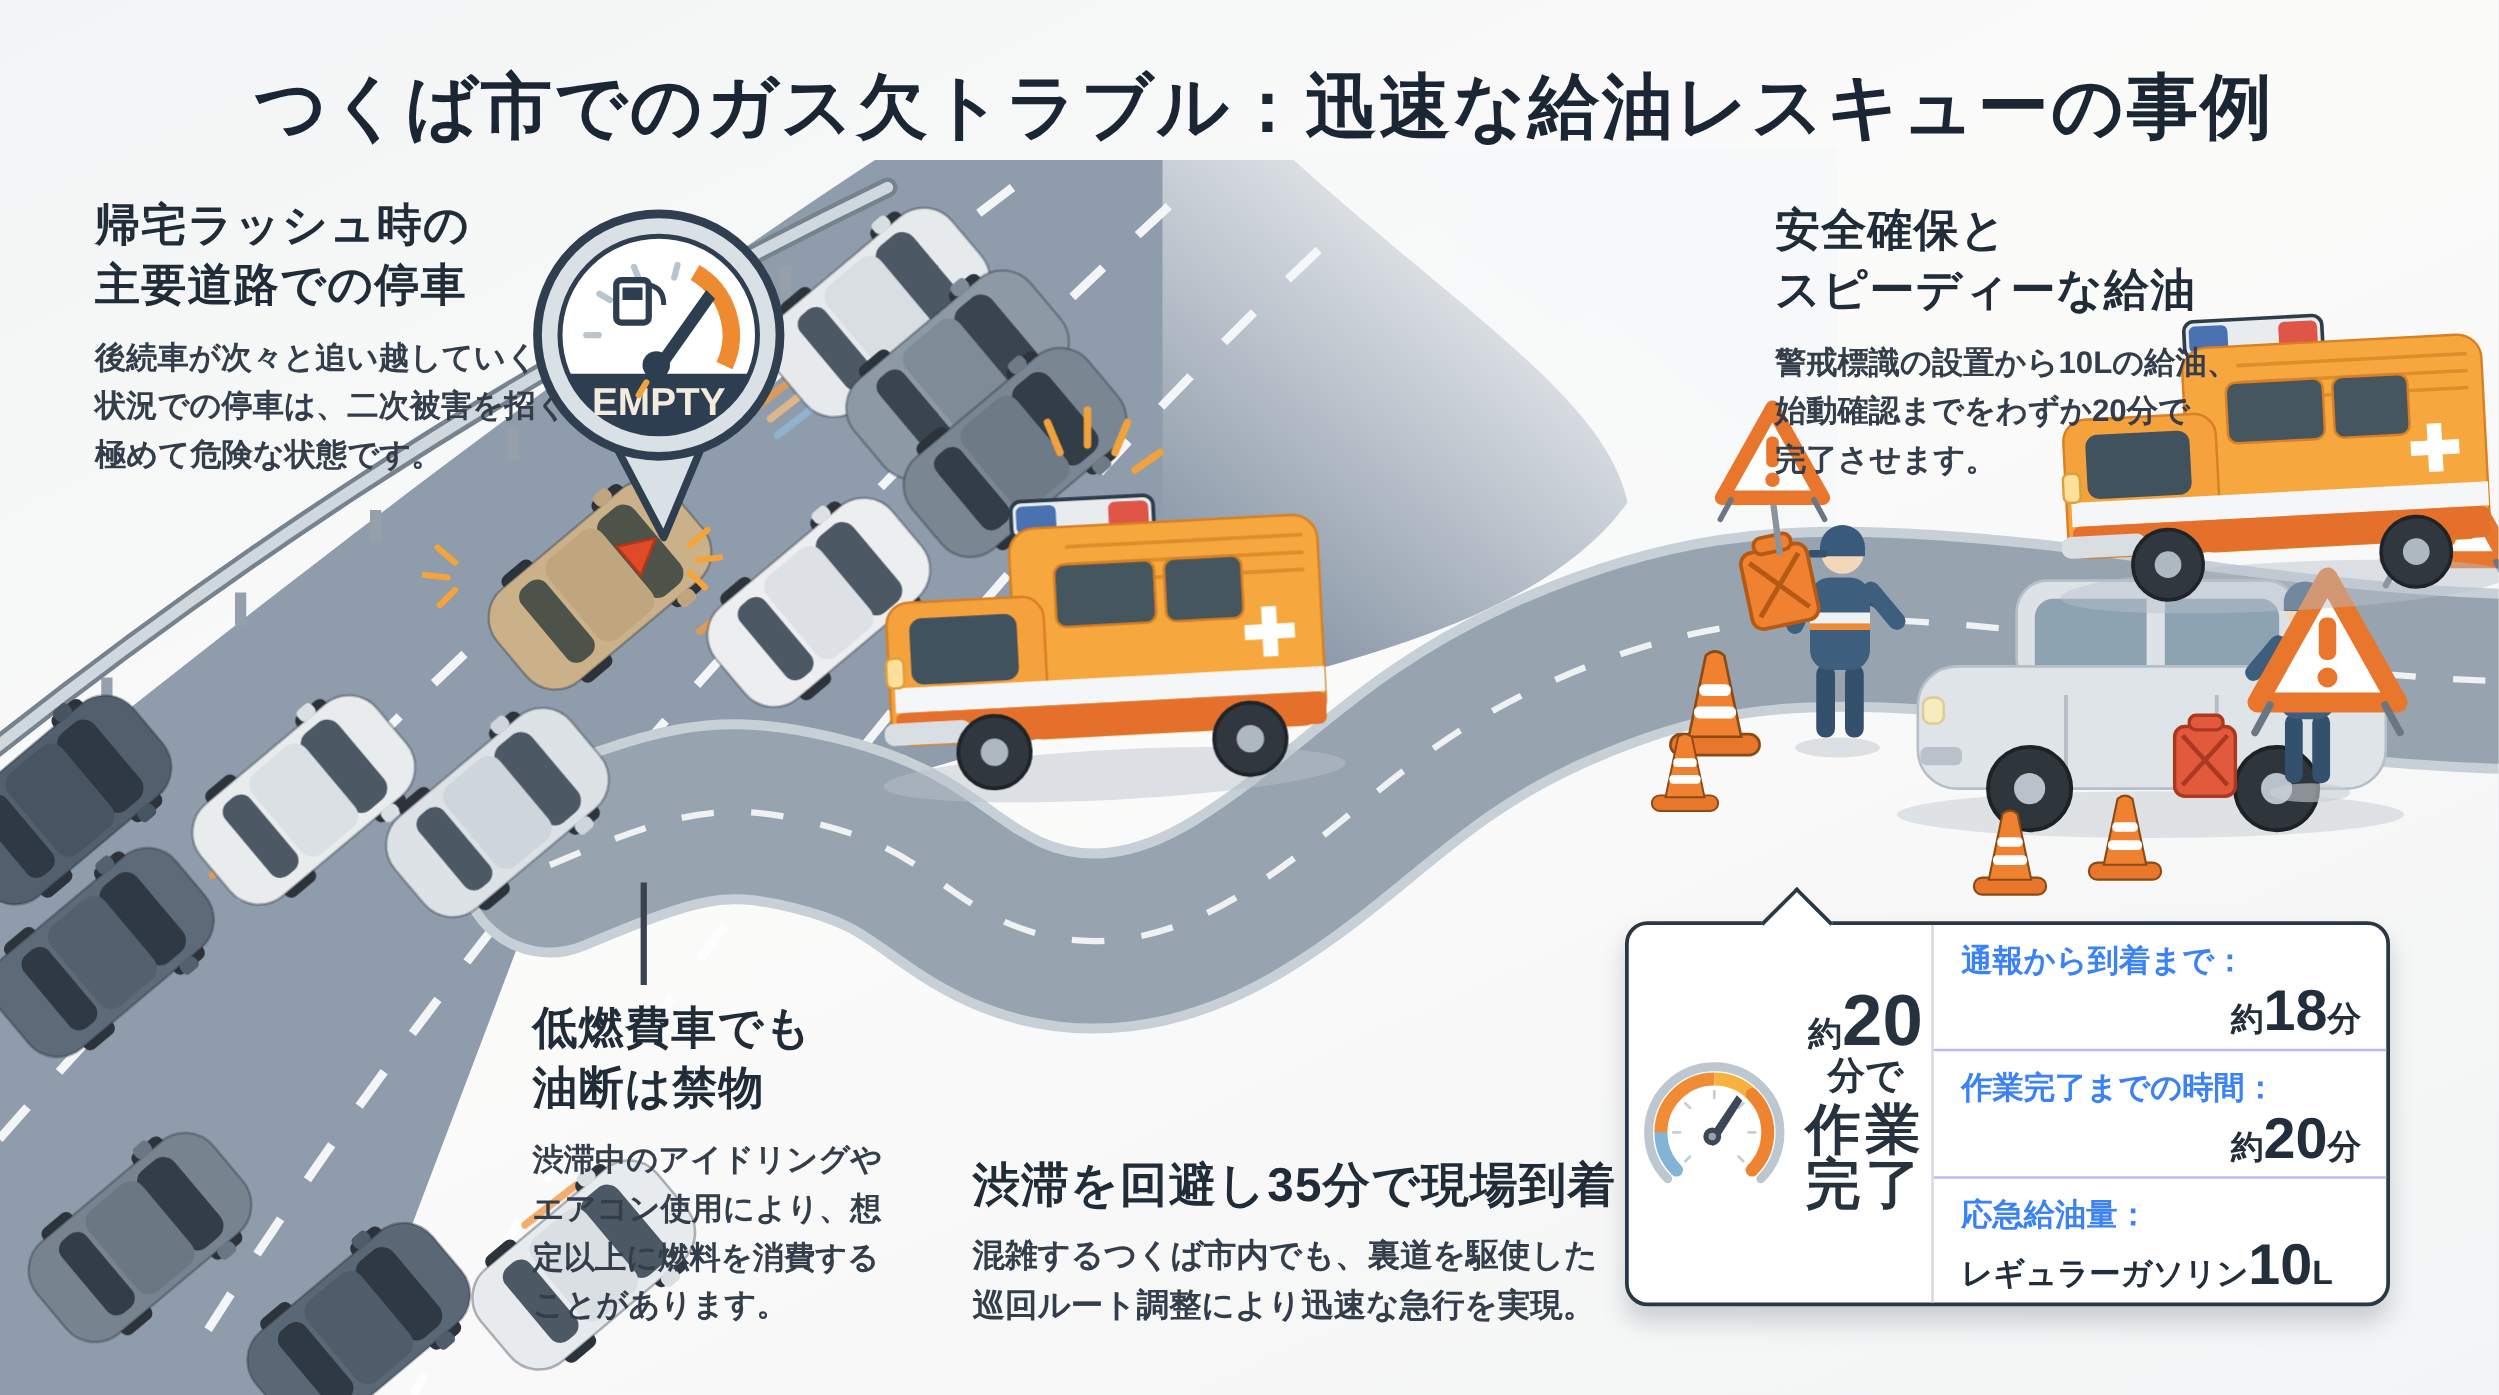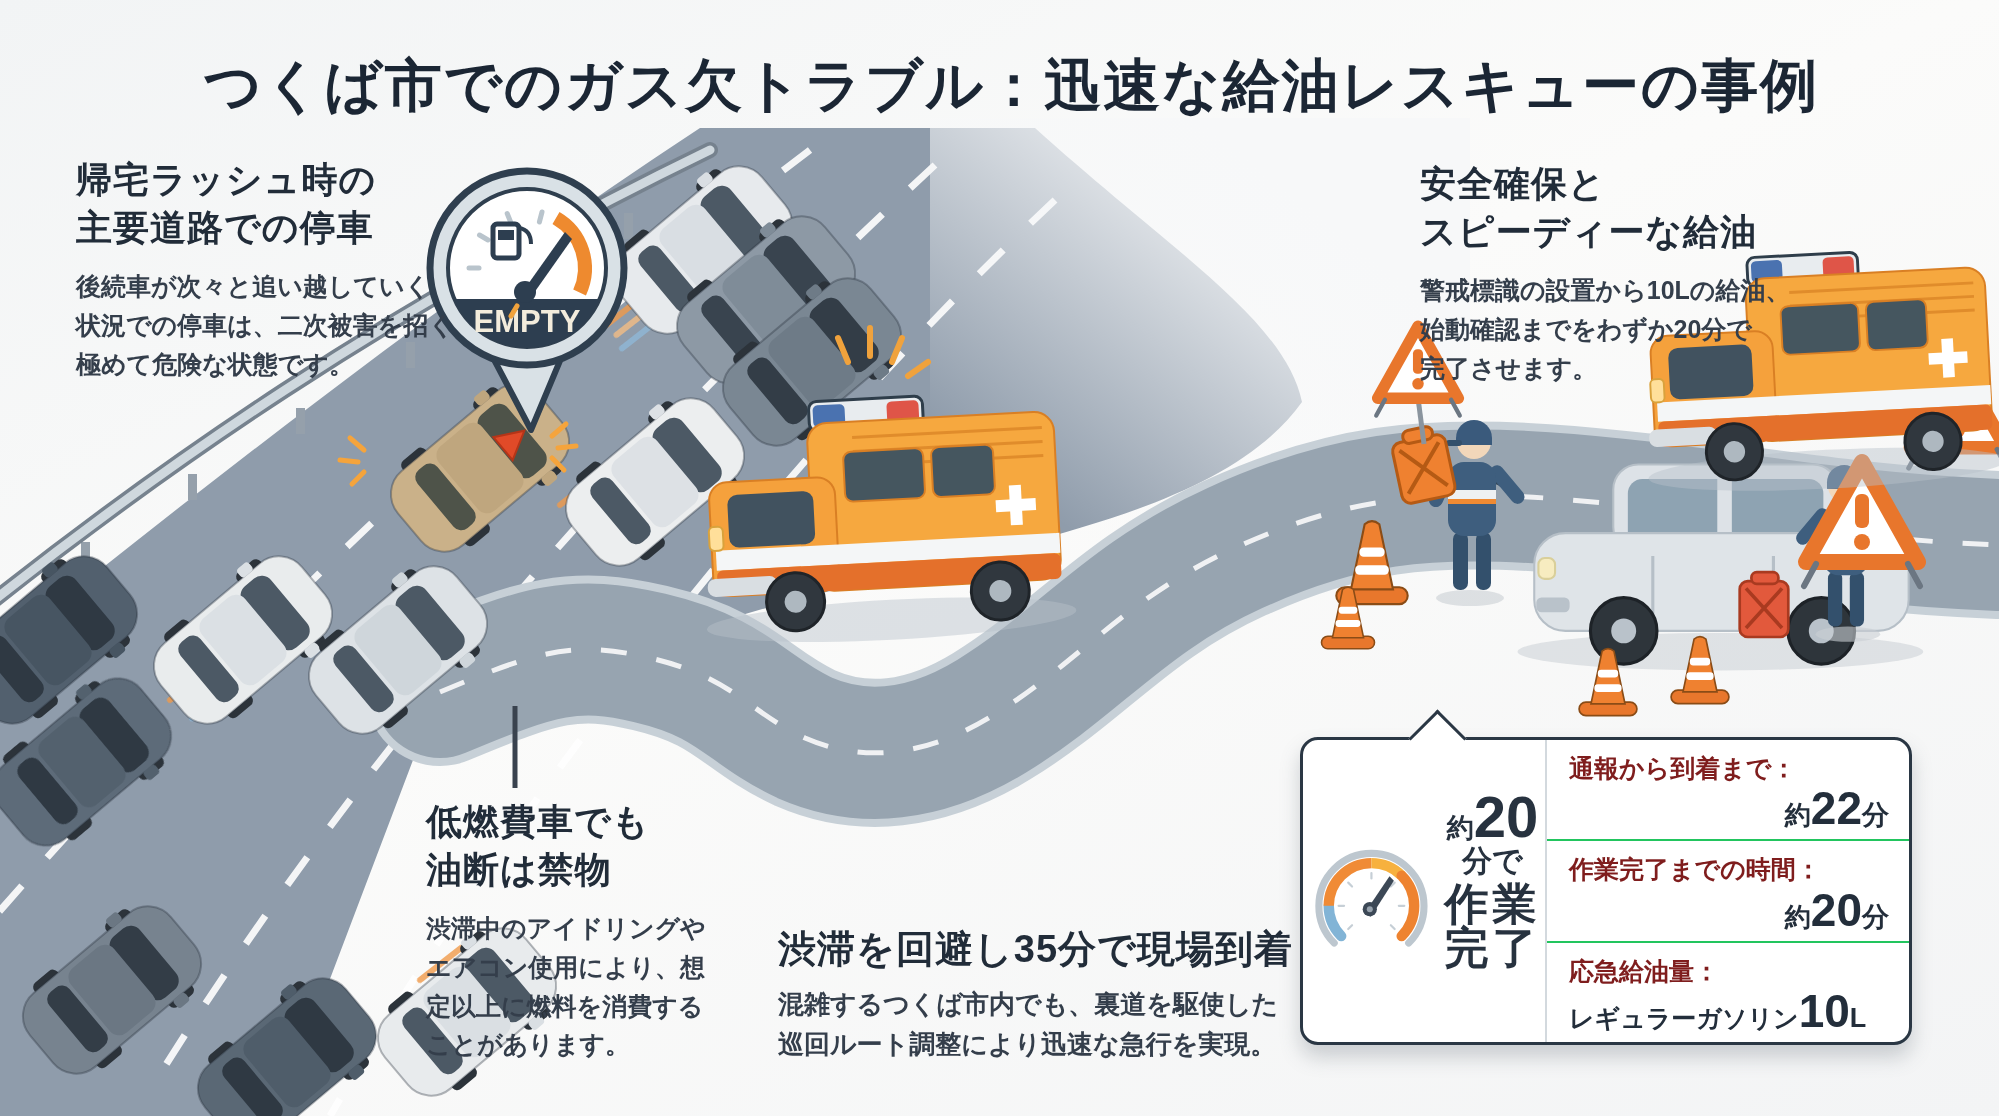--- a/index.html
+++ b/index.html
@@ -32,22 +32,22 @@
     border-left:3px solid #2a3744;border-top:3px solid #2a3744;transform:rotate(45deg);
   }
   .panel-left{width:242px;display:flex;flex-direction:row;align-items:center;padding-top:10px;}
   .gauge-caption{margin-top:-34px;text-align:center;color:#27323f;line-height:1.02;}
   .gauge-caption .pre{font-size:27px;font-weight:800;}
   .gauge-caption .num{font-size:58px;font-weight:800;}
   .gauge-caption .suf{font-size:30px;font-weight:800;}
   .gauge-caption .l2{font-size:44px;font-weight:800;letter-spacing:4px;margin-top:5px;}
   .panel-right{flex:1;border-left:2px solid #d3d9de;display:flex;flex-direction:column;}
   .p-row{flex:1;display:flex;flex-direction:column;justify-content:space-between;padding:12px 20px 8px 22px;}
-  .p-row + .p-row{border-top:2px solid #22c55e;}
-  .p-label{font-size:25px;font-weight:700;color:#7f1d1d;}
+  .p-row + .p-row{border-top:2px solid #c4b5fd;}
+  .p-label{font-size:25px;font-weight:700;color:#3b82f6;}
   .p-val{align-self:flex-end;color:#232e3b;line-height:1;}
   .p-val .pre{font-size:26px;font-weight:700;}
   .p-val .num{font-size:46px;font-weight:800;}
   .p-val .unit{font-size:27px;font-weight:700;}
   .p-val .txt{font-size:25px;font-weight:800;}
   .p-row.last .p-val{align-self:flex-start;}
   .wh{fill:#2c333a;}
 </style>
 </head>
 <body>
@@ -334,21 +334,21 @@
           <span class="pre">約</span><span class="num">20</span><span class="suf">分で</span>
         </div>
         <div class="l2">作業完了</div>
       </div>
     </div>
 
     <div class="panel-right">
       <div class="p-row">
         <div class="p-label">通報から到着まで：</div>
         <div class="p-val">
-          <span class="pre">約</span><span class="num">22</span><span class="unit">分</span>
+          <span class="pre">約</span><span class="num">18</span><span class="unit">分</span>
         </div>
       </div>
       <div class="p-row">
         <div class="p-label">作業完了までの時間：</div>
         <div class="p-val">
           <span class="pre">約</span><span class="num">20</span><span class="unit">分</span>
         </div>
       </div>
       <div class="p-row last">
         <div class="p-label">応急給油量：</div>

